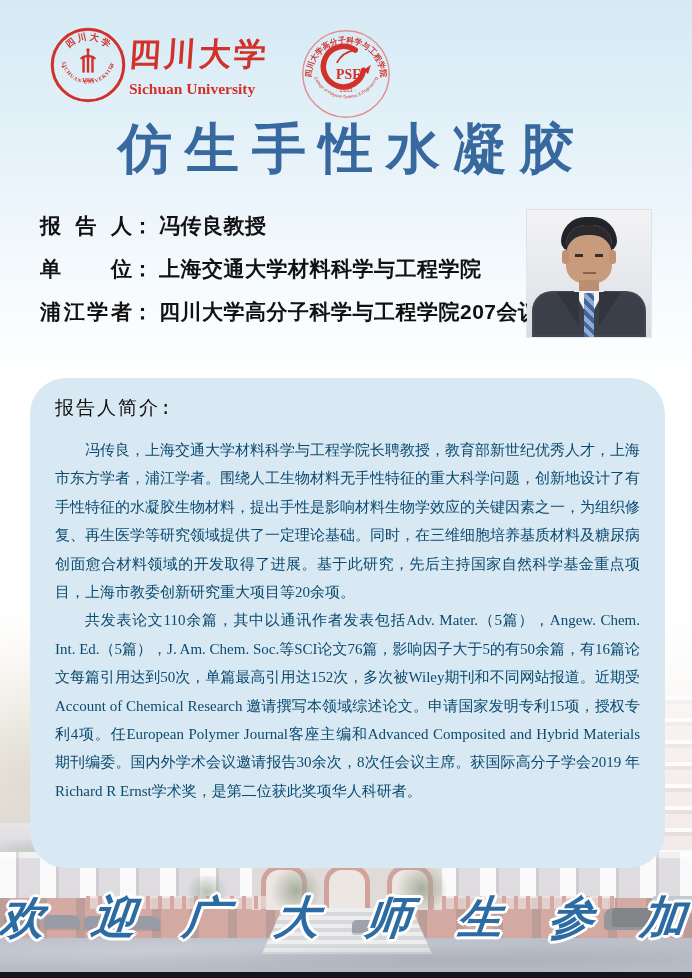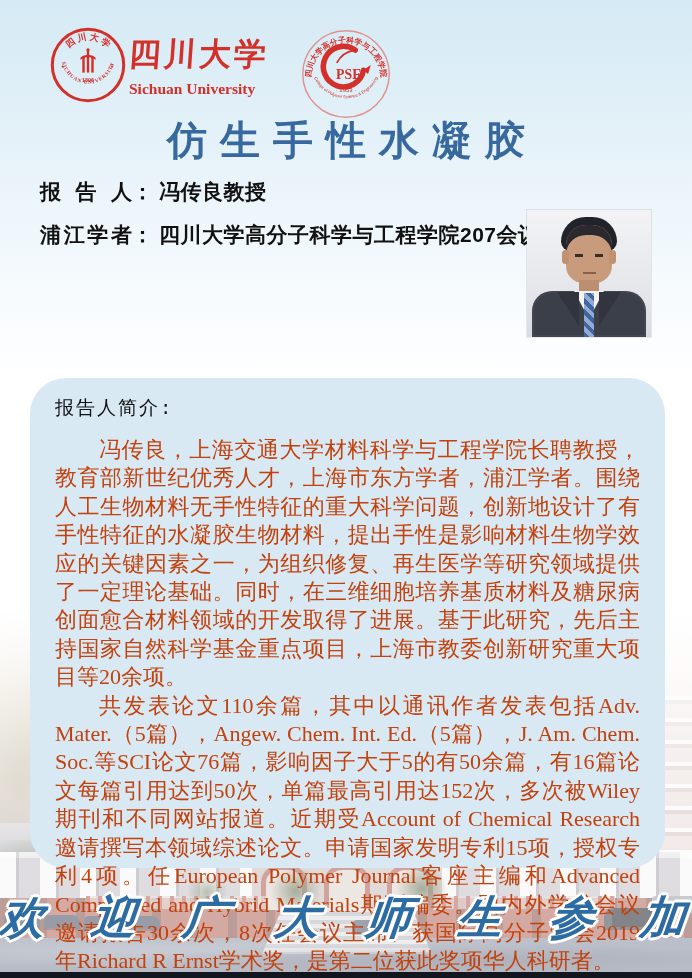--- a/index.html
+++ b/index.html
@@ -54,24 +54,24 @@
   
   .seal{position:absolute;left:50px;top:27px;width:76px;height:76px;}
   .uni-block{position:absolute;left:129px;top:33px;width:180px;}
   .uni-cn{font-size:32px;font-weight:bold;color:#d3302a;letter-spacing:3px;
     font-family:"Liberation Serif","DejaVu Serif",serif;transform:skewX(-4deg);white-space:nowrap;}
   .uni-en{font-size:15.5px;font-weight:bold;color:#d3302a;margin-top:3px;
     font-family:"Liberation Serif","DejaVu Serif",serif;white-space:nowrap;}
   .pse{position:absolute;left:300px;top:28px;width:92px;height:92px;}
 
   .title{position:absolute;left:0;top:113px;width:692px;text-align:center;
-    font-size:40px;font-weight:900;color:#38699e;letter-spacing:13px;padding-left:13px;box-sizing:border-box;white-space:nowrap;}
-
-  
-  .info{position:absolute;left:40px;top:177px;width:480px;z-index:2;}
+    font-size:54px;font-weight:900;color:#38699e;letter-spacing:13px;padding-left:13px;box-sizing:border-box;white-space:nowrap;}
+
+  
+  .info{position:absolute;left:40px;top:211px;width:480px;z-index:2;}
   .info-row{font-size:21px;font-weight:bold;color:#111;margin-bottom:14px;line-height:29px;white-space:nowrap;}
   .info-label{display:inline-block;width:92px;text-align:justify;text-align-last:justify;vertical-align:top;}
   .info-sep{display:inline-block;margin:0 6px 0 0;}
   .info-value{letter-spacing:.5px;}
 
   
   .portrait{position:absolute;left:527px;top:210px;width:124px;height:127px;z-index:2;
     background:linear-gradient(180deg,#f3f3f5 0%,#e3e5ea 70%,#d8dbe2 100%);overflow:hidden;box-shadow:0 0 0 1px rgba(0,0,0,.08);}
   .pt{position:absolute;}
   .pt-hair{left:34px;top:7px;width:56px;height:34px;background:#22232a;border-radius:26px 26px 10px 10px;}
@@ -89,22 +89,22 @@
   .pt-tie{left:57px;top:83px;width:10px;height:44px;
     background:repeating-linear-gradient(45deg,#3f66a0 0 4px,#93abd0 4px 8px);}
   .pt-lapel-l{left:30px;top:82px;width:22px;height:34px;background:#32353e;clip-path:polygon(0 0,100% 0,100% 100%);}
   .pt-lapel-r{left:72px;top:82px;width:22px;height:34px;background:#32353e;clip-path:polygon(0 0,100% 0,0 100%);}
 
   
   .bio-box{position:absolute;left:30px;top:378px;width:635px;height:490px;z-index:3;
     background:#d8e9f4;border-radius:36px;box-sizing:border-box;padding:17px 25px 0 25px;}
   .bio-heading{font-family:Liberation Mono, monospace;font-size:19px;color:#101010;letter-spacing:2px;}
   .bio-text{margin-top:15px;}
-  .bio-text p{margin:0;text-indent:2em;text-align:justify;color:#c2410c;
-    font-family:"Liberation Serif","DejaVu Serif",serif;font-size:22px;line-height:28.4px;}
+  .bio-text p{margin:0;text-indent:2em;text-align:justify;color:#0c4a6e;
+    font-family:"Liberation Serif","DejaVu Serif",serif;font-size:15px;line-height:28.4px;}
 
   
   .welcome{position:absolute;left:0;top:888px;width:692px;text-align:center;z-index:5;
     font-size:45px;font-weight:900;font-style:italic;color:#2d6ba3;letter-spacing:17px;white-space:nowrap;
     transform:skewX(-6deg);
     text-shadow:-2px -2px 0 #fff,2px -2px 0 #fff,-2px 2px 0 #fff,2px 2px 0 #fff,-3px 0 0 #fff,3px 0 0 #fff,0 -3px 0 #fff,0 3px 0 #fff;}
 </style>
 </head>
 <body>
 
@@ -188,20 +188,23 @@
     <text x="50" y="70" font-size="6.5" text-anchor="middle" fill="#d3302a">· 1953 ·</text>
   </svg>
 
   <div class="title">仿生手性水凝胶</div>
 
   <div class="info">
     <div class="info-row">
       <span class="info-label">报告人</span><span class="info-sep">：</span><span class="info-value">冯传良教授</span>
     </div>
     <div class="info-row">
+      <span class="info-label">单位</span><span class="info-sep">：</span><span class="info-value">上海交通大学材料科学与工程学院</span>
+    </div>
+    <div class="info-row">
       <span class="info-label">浦江学者</span><span class="info-sep">：</span><span class="info-value">四川大学高分子科学与工程学院207会议室</span>
     </div>
   </div>
 
   <div class="portrait">
     <div class="pt pt-hair"></div>
     <div class="pt pt-face"></div>
     <div class="pt pt-ear-l"></div>
     <div class="pt pt-ear-r"></div>
     <div class="pt pt-eyes"></div>

